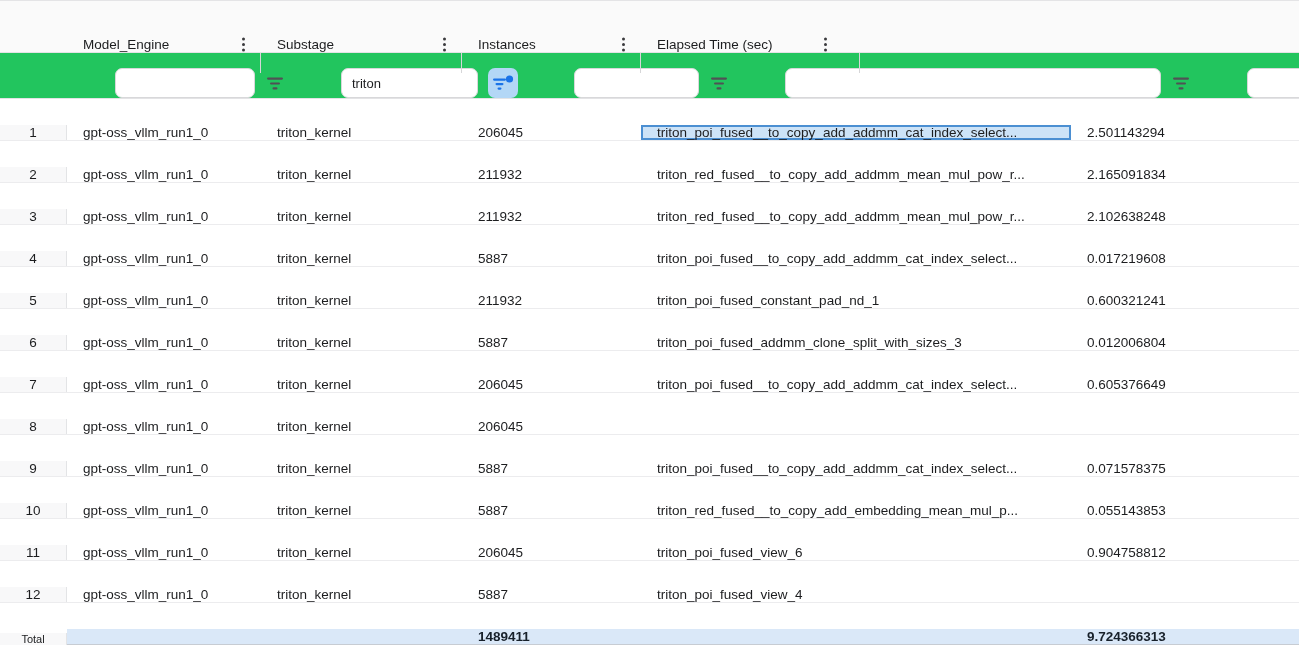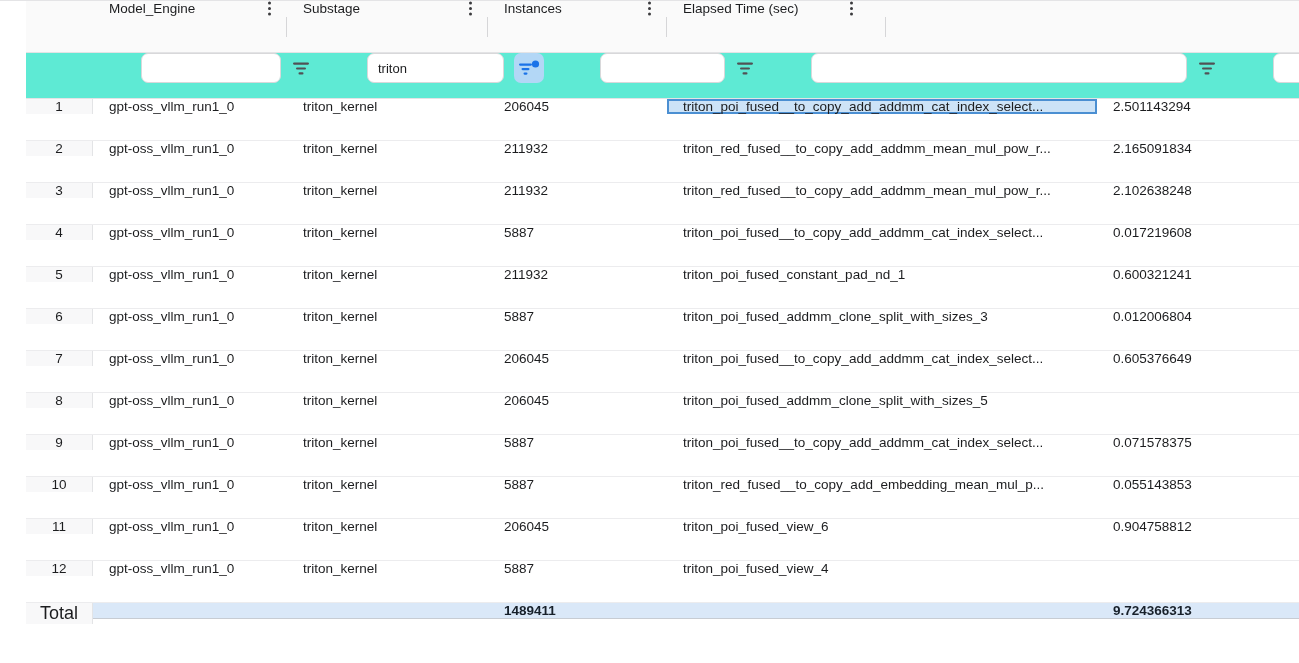--- a/index.html
+++ b/index.html
@@ -17,21 +17,21 @@
     font-size: 13.5px;
   }
   
   .w-gut { width: 67px; flex: 0 0 67px; }
   .w-c1  { width: 194px; flex: 0 0 194px; }
   .w-c2  { width: 201px; flex: 0 0 201px; }
   .w-c3  { width: 179px; flex: 0 0 179px; }
   .w-c4  { width: 430px; flex: 0 0 430px; }
   .w-c5  { width: 228px; flex: 0 0 228px; }
 
-  .flexrow { display: flex; align-items: flex-start; margin-left: 26px; }
+  .flexrow { display: flex; align-items: flex-end; }
 
   
   .hdr-row { height: 52px; background: #fafafa; border-bottom: 1px solid #e3e3e5; }
   .gutter-cell {
     background: #f8f8f9;
     border-right: 1px solid #e3e4e6;
     display: flex; align-items: center; justify-content: center;
   }
   .hdr-cell {
     position: relative;
@@ -48,21 +48,21 @@
     cursor: pointer;
   }
   .kebab.last { margin-right: 42px; }
   .hdr-sep {
     position: absolute; right: 0; top: 16px;
     width: 1.5px; height: 20px; background: #d6d6d8;
   }
   .hdr-sep.inset { right: 9px; }
 
   
-  .filter-row { height: 46px; background: #5eead4; border-bottom: 1px solid #e3e3e5; gap: 32px; }
+  .filter-row { height: 46px; background: #22c55e; border-bottom: 1px solid #e3e3e5; gap: 32px; }
   .filter-cell {
     display: flex; align-items: center;
     padding: 0 8px 0 16px;
   }
   .filter-cell.last { padding-right: 40px; }
   .filter-input {
     flex: 1; min-width: 0;
     height: 30px;
     border: 1px solid #d8d8da;
     border-radius: 7px;
@@ -103,21 +103,21 @@
 
   
   .total-row { height: 42px; }
   .total-data {
     display: flex; align-items: center;
     background: #dae8f8;
     border-bottom: 1px solid #c7ccd3;
     flex: 1;
   }
   .total-cell { display: flex; align-items: center; padding-left: 16px; font-weight: bold; color: #17202a; }
-  .total-label-cell { font-size: 18px; color: #1c1d1f; }
+  .total-label-cell { font-size: 11px; color: #1c1d1f; }
 </style>
 </head>
 <body>
 
 <div class="grid">
 
   <div class="flexrow hdr-row">
     <div class="w-gut gutter-cell"></div>
 
     <div class="w-c1 hdr-cell">
@@ -272,21 +272,20 @@
       <div class="w-c3 cell c-inst">206045</div>
       <div class="w-c4 cell c-name">triton_poi_fused__to_copy_add_addmm_cat_index_select...</div>
       <div class="w-c5 cell c-el">0.605376649</div>
     </div>
 
     <div class="flexrow row">
       <div class="w-gut gutter-cell cell c-num">8</div>
       <div class="w-c1 cell c-eng">gpt-oss_vllm_run1_0</div>
       <div class="w-c2 cell c-sub">triton_kernel</div>
       <div class="w-c3 cell c-inst">206045</div>
-      <div class="w-c4 cell c-name">triton_poi_fused_addmm_clone_split_with_sizes_5</div>
     </div>
 
     <div class="flexrow row">
       <div class="w-gut gutter-cell cell c-num">9</div>
       <div class="w-c1 cell c-eng">gpt-oss_vllm_run1_0</div>
       <div class="w-c2 cell c-sub">triton_kernel</div>
       <div class="w-c3 cell c-inst">5887</div>
       <div class="w-c4 cell c-name">triton_poi_fused__to_copy_add_addmm_cat_index_select...</div>
       <div class="w-c5 cell c-el">0.071578375</div>
     </div>

